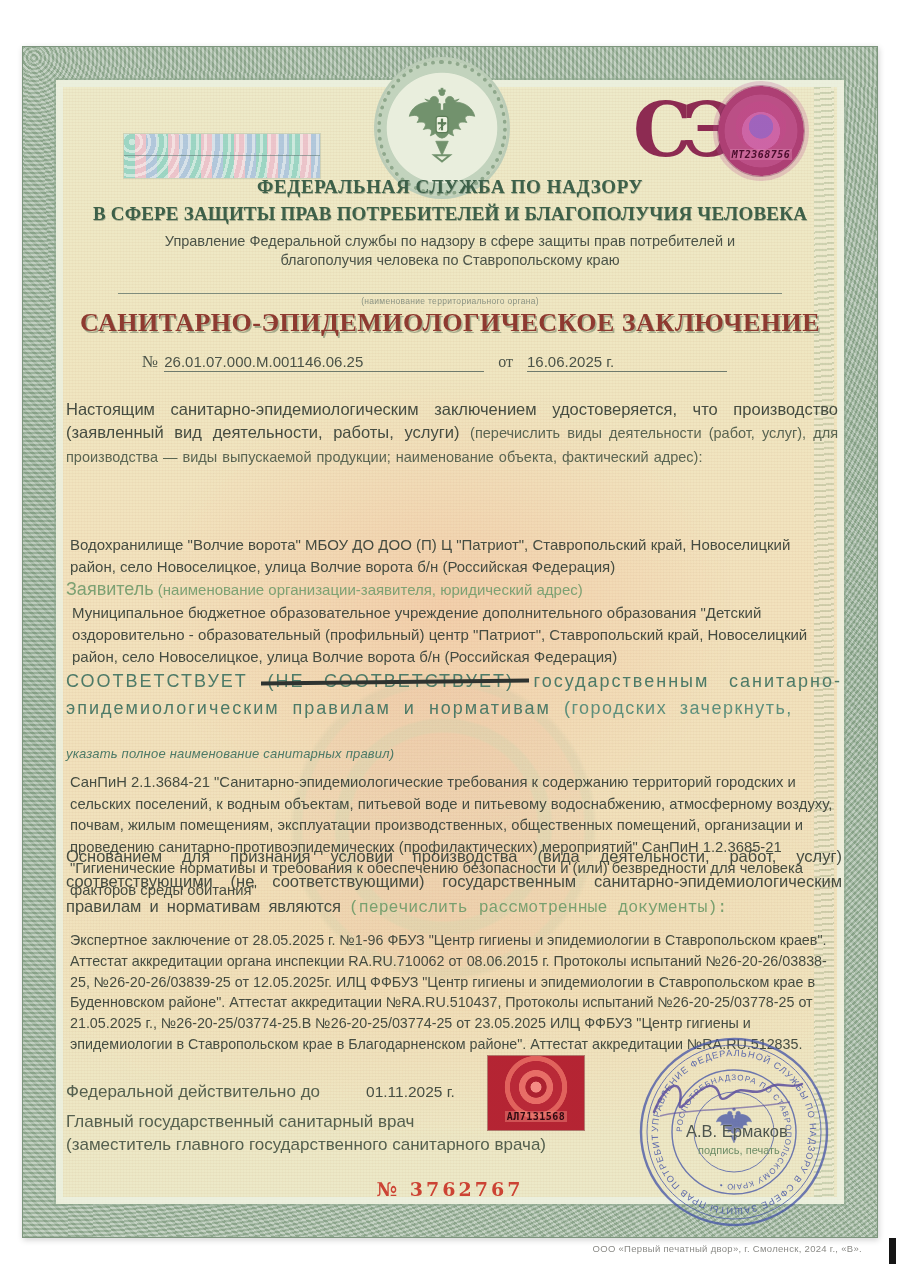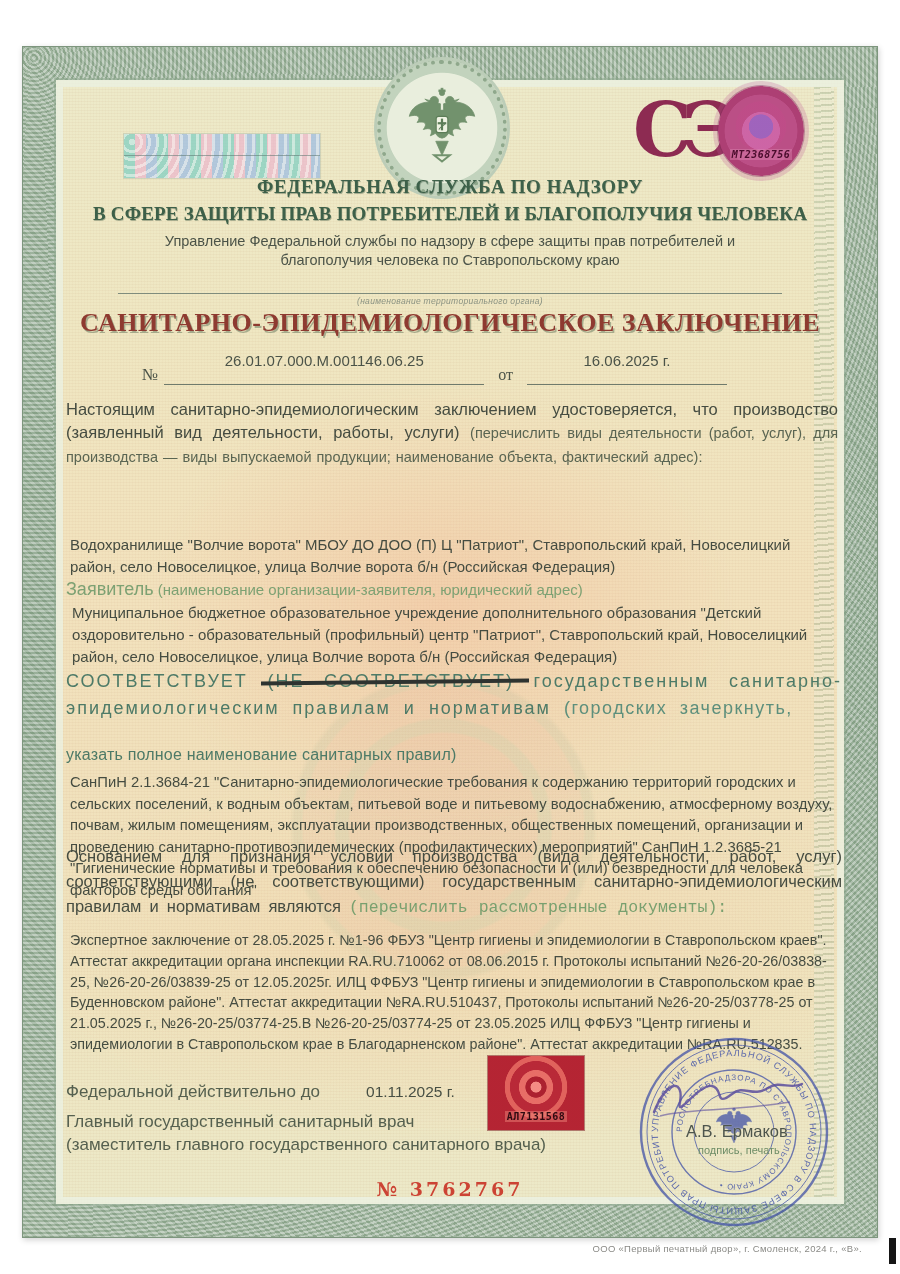--- a/index.html
+++ b/index.html
@@ -85,56 +85,56 @@
   .agency-2{top:157px;font-size:19px;letter-spacing:.2px;}
   .territorial{
     position:absolute;left:108px;top:186px;width:640px;text-align:center;
     color:#4b5348;font-size:14.5px;line-height:19px;
   }
   .terr-line{
     position:absolute;left:96px;top:247px;width:664px;border-top:1.5px solid #7f8b7c;
   }
   .terr-caption{
     position:absolute;left:0;width:100%;top:250px;text-align:center;
-    color:#8b9383;font-size:8.5px;letter-spacing:.3px;font-style:italic;
+    color:#8b9383;font-size:8.5px;letter-spacing:.3px;
   }
 
   
   .doc-title{
     position:absolute;left:0;top:262px;width:100%;text-align:center;
     font-family:"Liberation Serif",serif;font-weight:bold;font-size:26px;letter-spacing:.5px;
     color:#8e3a30;text-shadow:1.5px 1.5px 0 rgba(95,115,90,.5);
   }
   .num-row{
     position:absolute;left:120px;top:306px;width:620px;display:flex;align-items:flex-end;
     color:#4b5348;font-size:15px;
   }
   .num-row .lbl{font-family:"Liberation Serif",serif;font-size:17px;padding-right:6px;}
-  .num-row .fill{border-bottom:1px solid #6f7a6c;text-align:center;padding-bottom:15px;}
+  .num-row .fill{border-bottom:1px solid #6f7a6c;text-align:left;padding-bottom:1px;}
   .fill-number{width:320px;}
   .fill-date{width:200px;}
   .num-row .ot{padding:0 14px 1px 14px;font-family:"Liberation Serif",serif;font-size:16px;}
 
   
   .para{position:absolute;color:#454c41;}
   .certify{left:44px;top:352px;width:772px;font-size:16.5px;line-height:23px;text-align:justify;word-spacing:4px;}
   .certify .note{font-size:14.5px;color:#5a6552;word-spacing:1px;}
   .activity{left:48px;top:424px;width:772px;font-size:14.5px;color:#454c41;}
   .object-info{left:48px;top:488px;width:770px;font-size:15px;line-height:22px;}
   .applicant-label{left:44px;top:533px;width:772px;font-size:15px;color:#7da173;}
   .applicant-label .big{font-size:18px;}
   .applicant-text{left:50px;top:556px;width:768px;font-size:15px;line-height:22px;}
 
   .complies{left:44px;top:622px;width:776px;font-size:18px;line-height:26.5px;color:#4d7a67;letter-spacing:2px;word-spacing:6px;text-align:justify;}
   .complies .strike{position:relative;white-space:nowrap;}
   .complies .strike::after{
     content:"";position:absolute;left:-6px;right:-16px;top:46%;height:3.5px;background:#2e3330;transform:rotate(-.6deg);
   }
   .complies .note{color:#5d8f7c;letter-spacing:1.5px;}
-  .complies-note2{left:44px;top:700px;width:700px;font-size:16px;color:#4d7a67;letter-spacing:.2px;}
+  .complies-note2{left:44px;top:700px;width:700px;font-size:13px;color:#4d7a67;letter-spacing:.2px;font-style:italic;}
   .regulations{left:48px;top:726px;width:768px;font-size:14.8px;line-height:21.6px;}
 
   .basis{left:44px;top:798px;width:776px;font-size:16.5px;line-height:25px;text-align:justify;word-spacing:3.5px;}
   .basis .note{color:#79a06f;word-spacing:1px;font-family:Liberation Mono, monospace;}
   .documents{left:48px;top:884px;width:770px;font-size:14.3px;line-height:20.8px;}
 
   
   .holo-square{
     position:absolute;left:466px;top:1010px;width:96px;height:74px;
     background:

